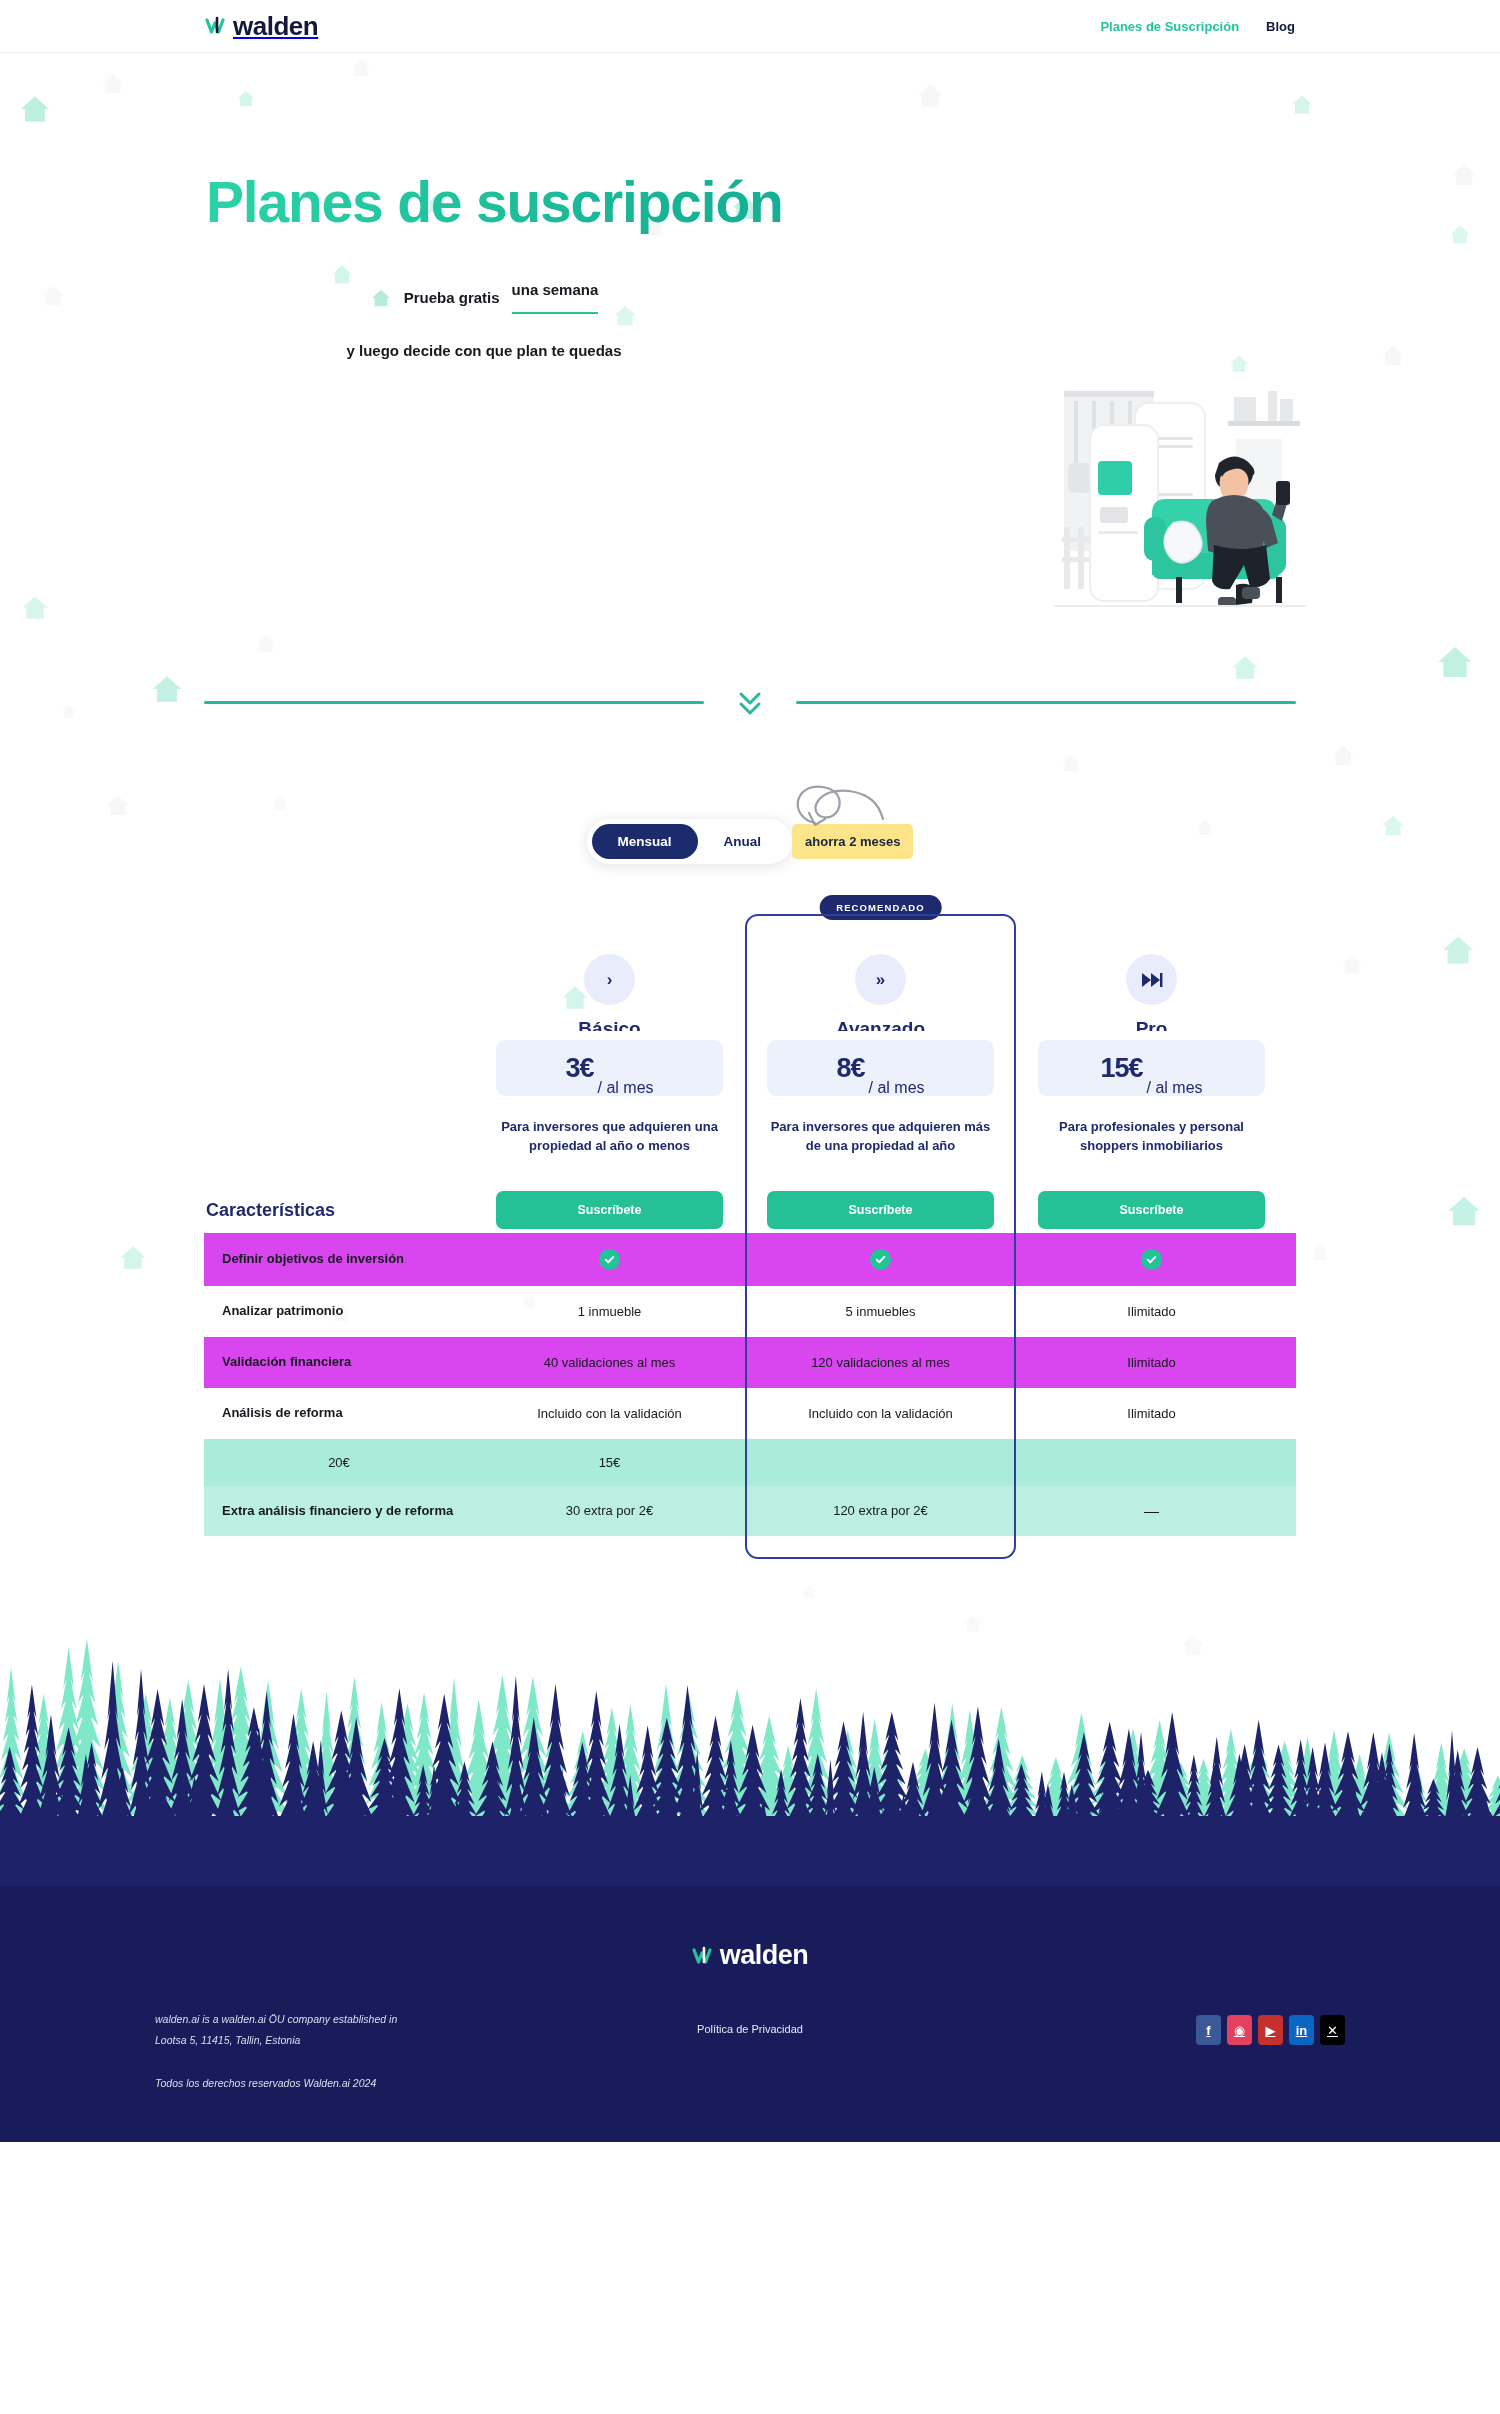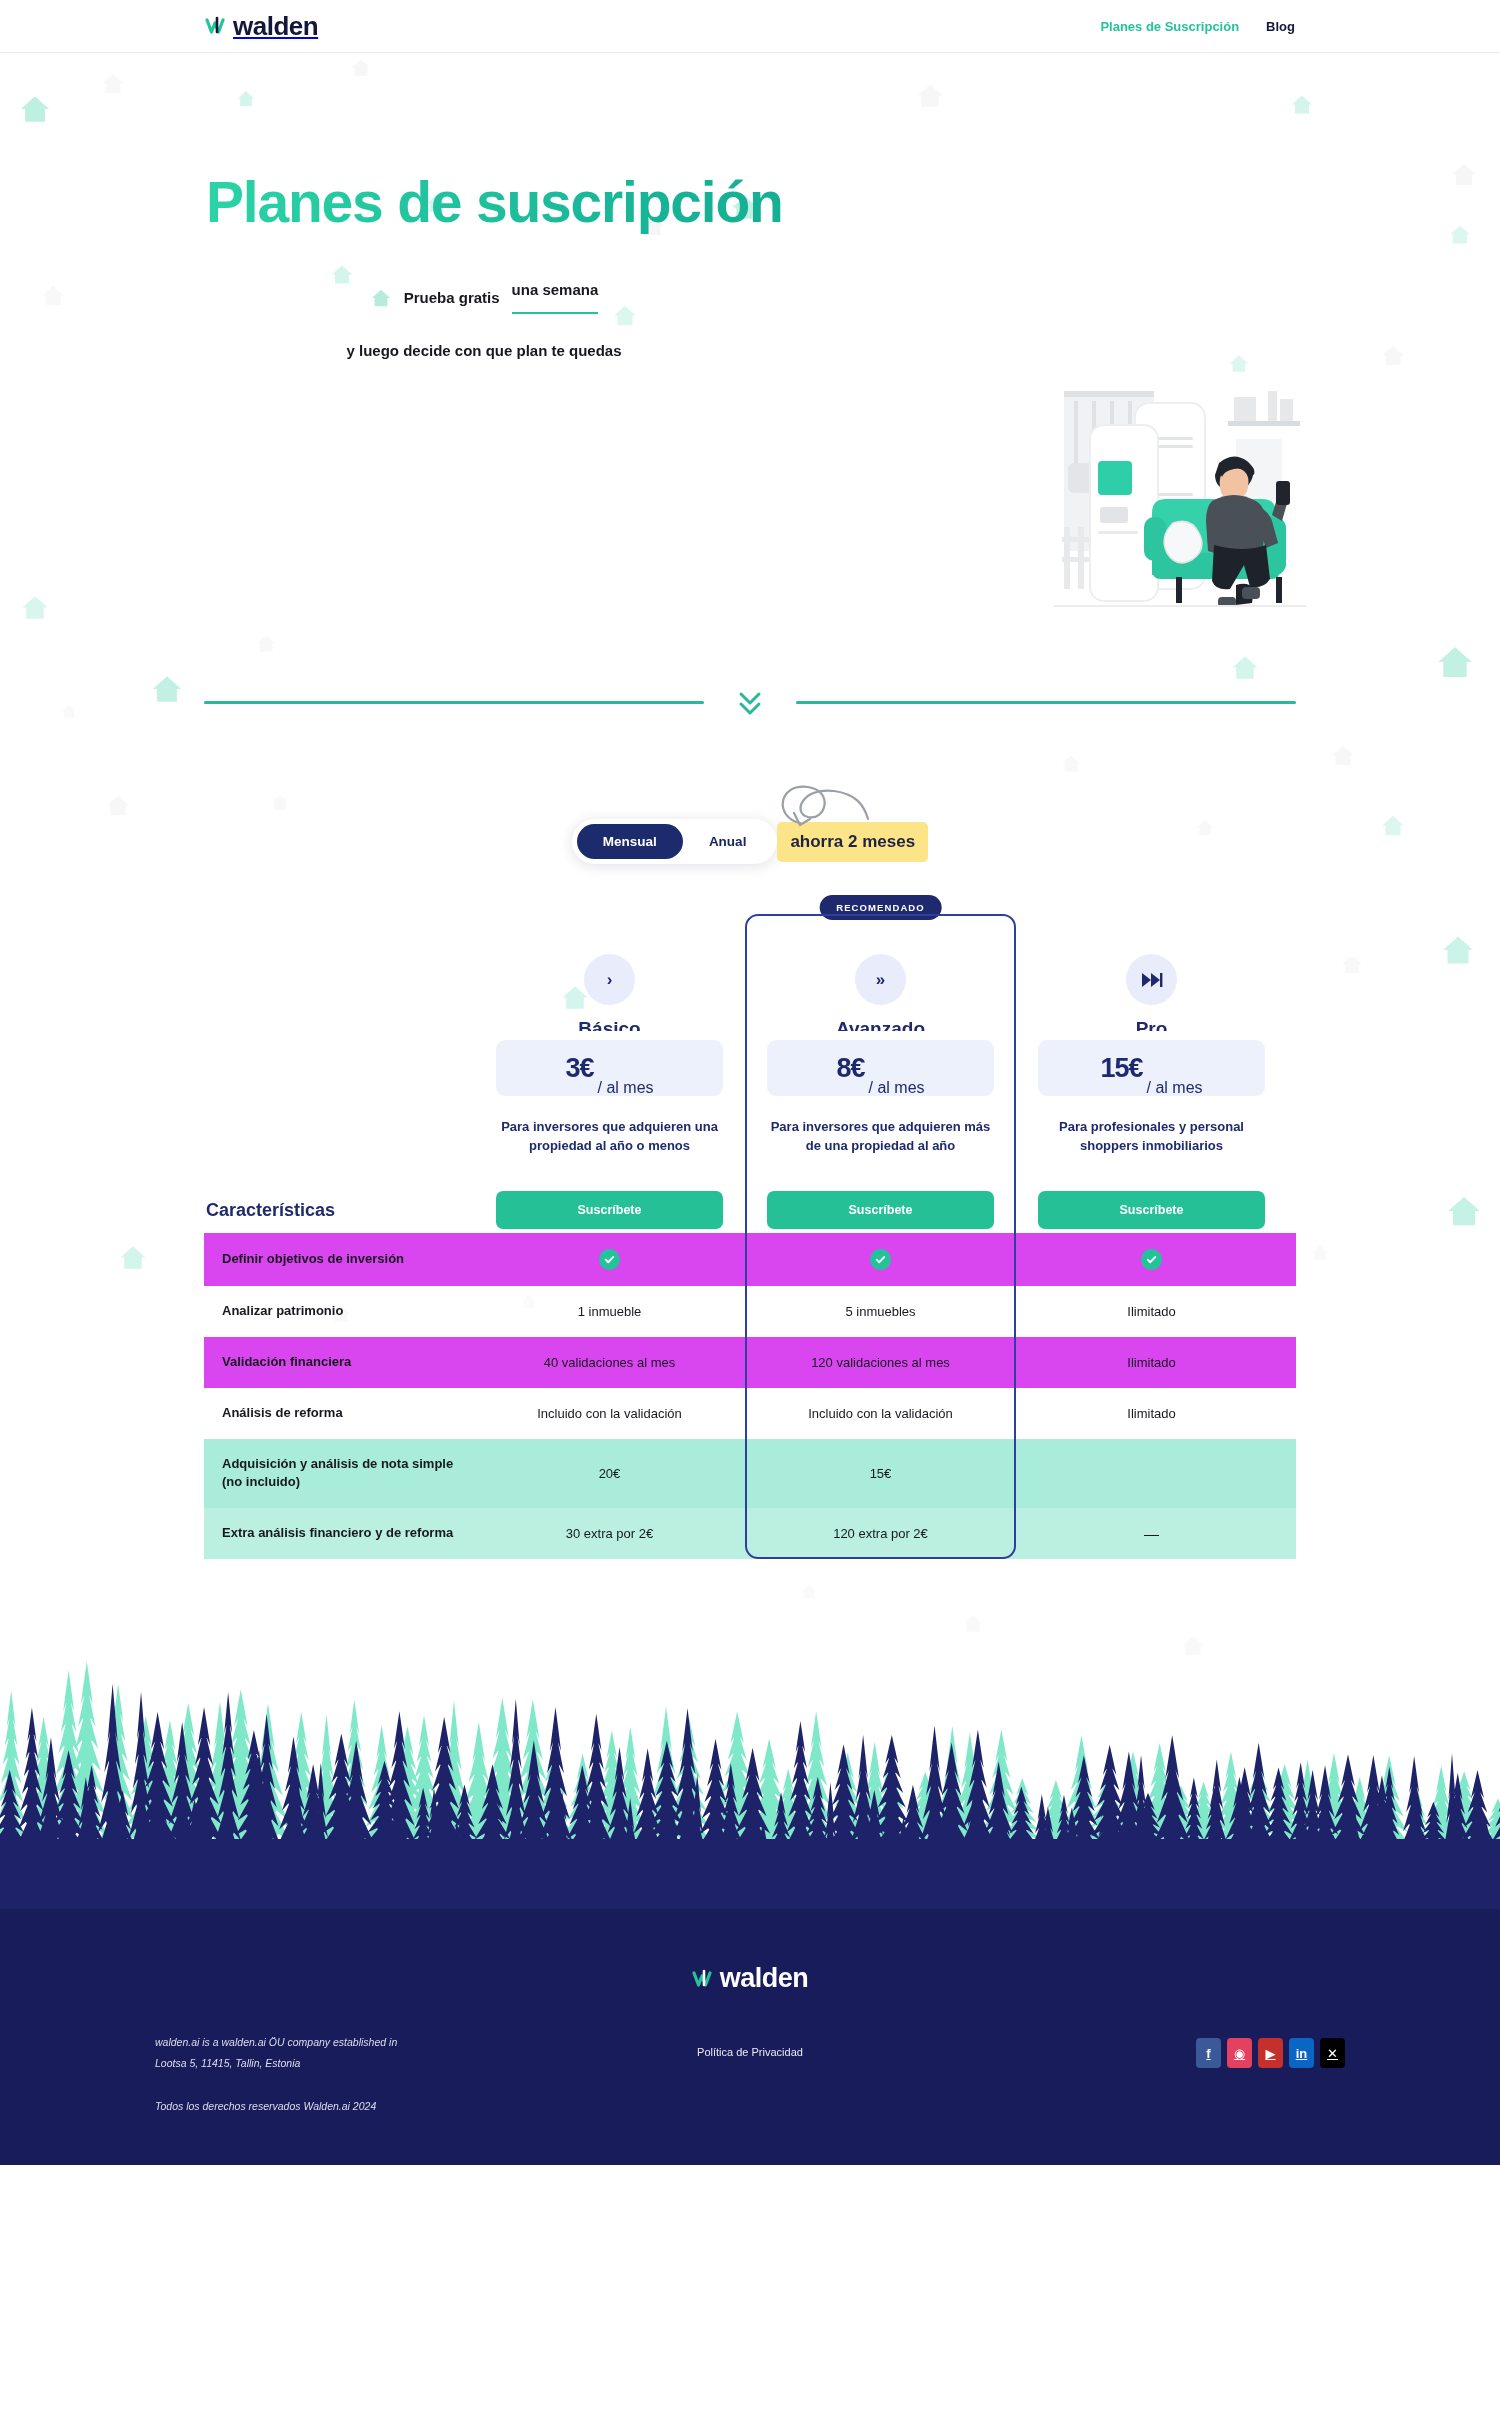--- a/index.html
+++ b/index.html
@@ -92,21 +92,21 @@
     background: #ffffff; border-radius: 40px; padding: 5px; display: flex;
     box-shadow: 0 2px 14px rgba(20,23,58,.13);
   }
   .seg-btn {
     border: none; cursor: pointer; font-family: inherit;
     font-size: 13.5px; font-weight: 700; padding: 10px 26px; border-radius: 40px;
     background: transparent; color: #17235c;
   }
   .seg-btn.on { background: #1b2b6b; color: #ffffff; }
   .save-pill {
-    background: #fbe588; color: #1f2340; font-size: 17px; font-weight: 700;
+    background: #fbe588; color: #1f2340; font-size: 13px; font-weight: 700;
     padding: 10px 13px; border-radius: 5px; white-space: nowrap;
   }
   .curly { position: absolute; left: 192px; top: -44px; }
 
   
   .pricing {
     width: 1092px; margin: 42px auto 0; position: relative; z-index: 6;
   }
   .plan-row { display: grid; grid-template-columns: 270px 271px 271px 271px; }
   .plan-col { position: relative; }
@@ -552,21 +552,20 @@
           <div class="fcell-val">120 validaciones al mes</div>
           <div class="fcell-val">Ilimitado</div>
         </div>
         <div class="frow">
           <div class="fcell-label">Análisis de reforma</div>
           <div class="fcell-val">Incluido con la validación</div>
           <div class="fcell-val">Incluido con la validación</div>
           <div class="fcell-val">Ilimitado</div>
         </div>
         <div class="frow mint1">
-          <div class="fcell-label">Adquisición y análisis de nota simple (no incluido)</div>
           <div class="fcell-val">20€</div>
           <div class="fcell-val">15€</div>
         </div>
         <div class="frow mint2">
           <div class="fcell-label">Extra análisis financiero y de reforma</div>
           <div class="fcell-val">30 extra por 2€</div>
           <div class="fcell-val">120 extra por 2€</div>
           <div class="fcell-val">
             <span class="dash">—</span>
           </div>

